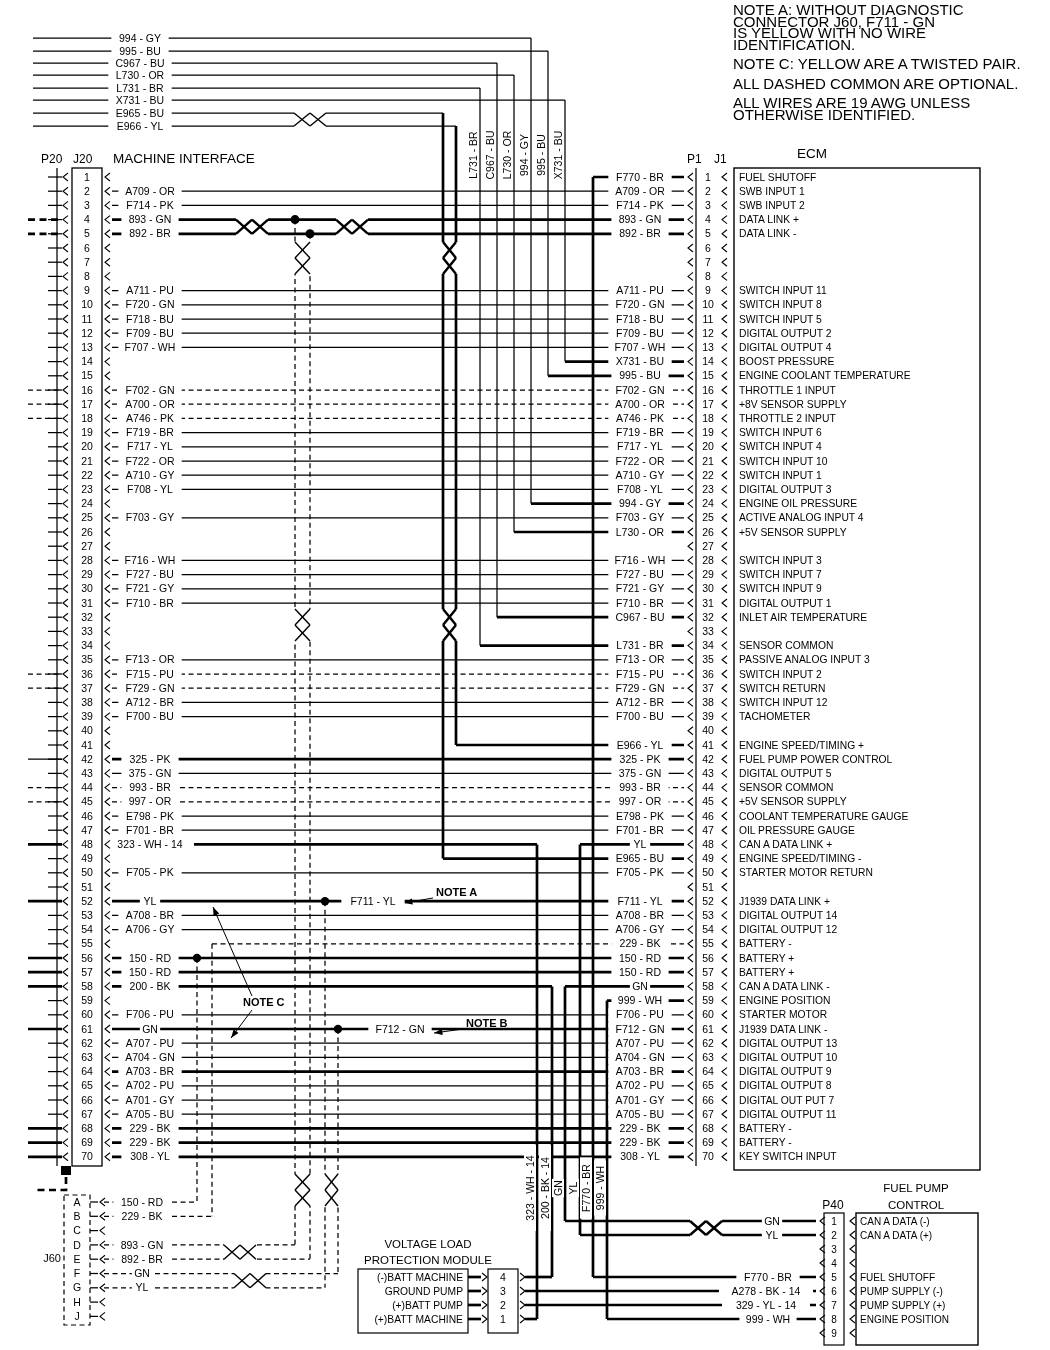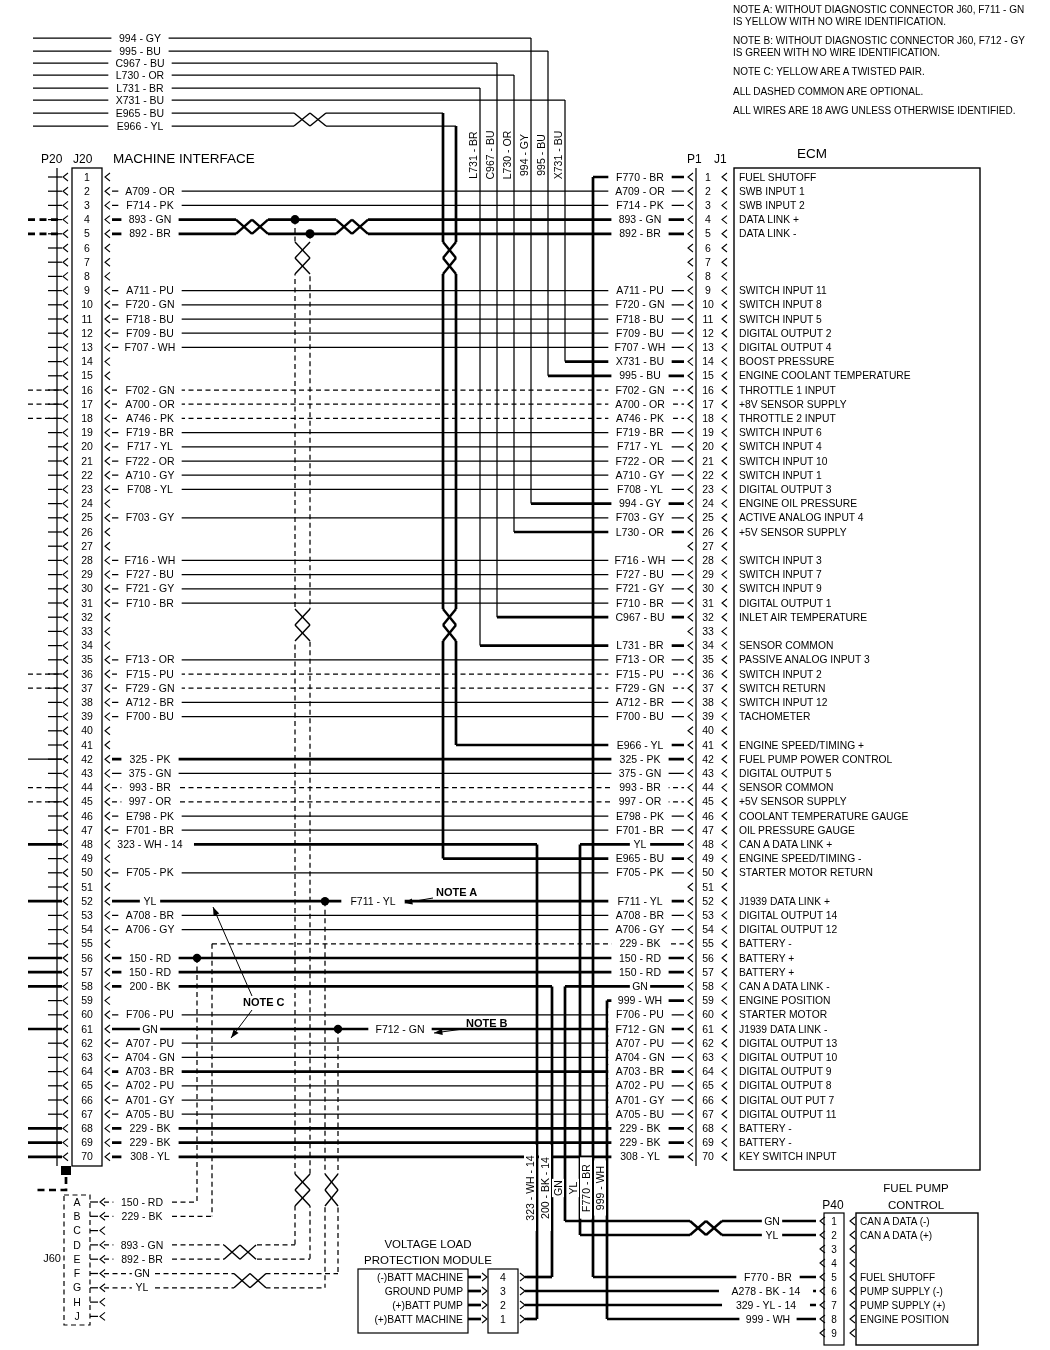--- a/index.html
+++ b/index.html
@@ -1,19 +1,19 @@
 <!DOCTYPE html>
 <html><head>
 <meta charset="utf-8">
 <style>
   html,body{margin:0;padding:0;background:#fff;}
   #stage{position:relative;width:1050px;height:1350px;background:#fff;overflow:hidden;
          font-family:"Liberation Sans",sans-serif;color:#000;}
   #diagram{position:absolute;left:0;top:0;}
-  .notes{position:absolute;left:733px;top:4px;width:315px;font-size:10px;line-height:11.5px;}
+  .notes{position:absolute;left:733px;top:4px;width:315px;font-size:15px;line-height:11.5px;}
   .notes p{margin:0 0 8px 0;white-space:pre-line;}
   svg text{fill:#000;}
 </style>
 </head>
 <body>
 
 <div id="stage">
   <svg id="diagram" width="1050" height="1350" viewBox="0 0 1050 1350">
     <g id="wires">
         <line x1="480" y1="88" x2="480" y2="645.5999999999999" stroke="#000000" stroke-width="1.25"></line>
@@ -1207,19 +1207,17 @@
       <text x="428" y="1264" font-size="11.5" text-anchor="middle">PROTECTION MODULE</text>
       <text x="916" y="1192" font-size="11.5" text-anchor="middle">FUEL PUMP</text>
       <text x="916" y="1209" font-size="11.5" text-anchor="middle">CONTROL</text>
       <text x="833" y="1209" font-size="12" text-anchor="middle">P40</text>
     </g>
   </svg>
 
   <div class="notes">
     <p>NOTE A: WITHOUT DIAGNOSTIC CONNECTOR J60, F711 - GN
 IS YELLOW WITH NO WIRE IDENTIFICATION.</p>
-    <p>NOTE B: WITHOUT DIAGNOSTIC CONNECTOR J60, F712 - GY
-IS GREEN WITH NO WIRE IDENTIFICATION.</p>
     <p>NOTE C: YELLOW ARE A TWISTED PAIR.</p>
     <p>ALL DASHED COMMON ARE OPTIONAL.</p>
-    <p>ALL WIRES ARE 18 AWG UNLESS OTHERWISE IDENTIFIED.</p>
+    <p>ALL WIRES ARE 19 AWG UNLESS OTHERWISE IDENTIFIED.</p>
   </div>
 </div>
 
 </body></html>

